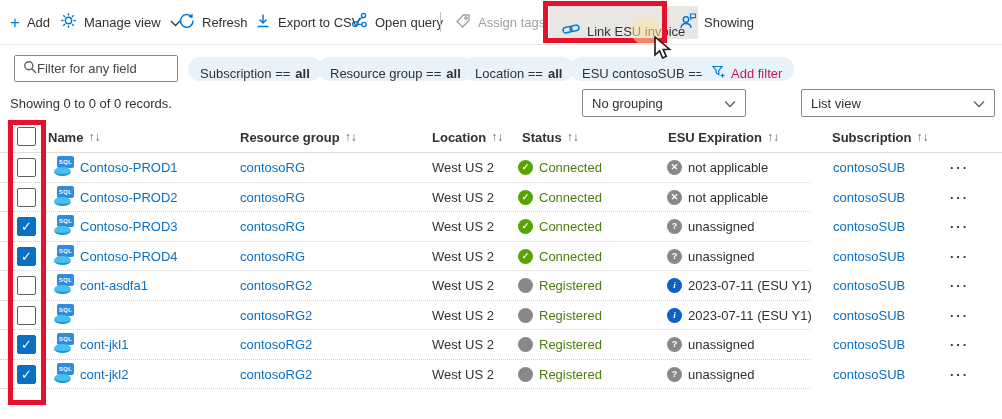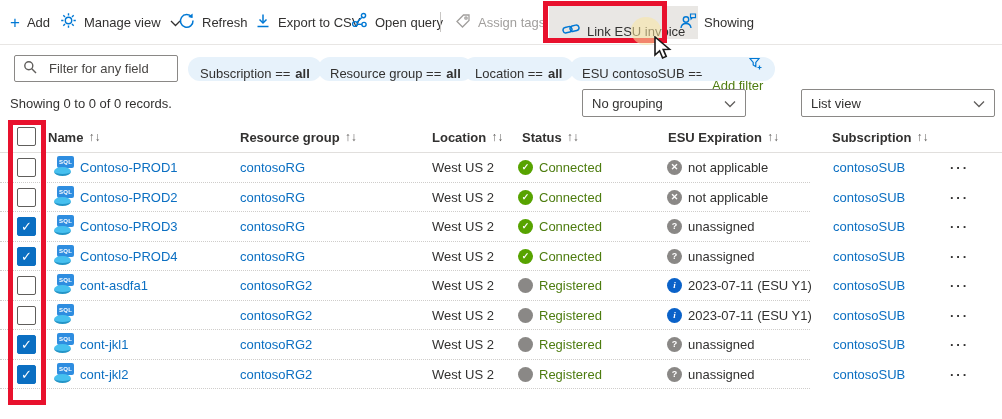--- a/index.html
+++ b/index.html
@@ -17,26 +17,26 @@
   .chevron { margin-left:2px; }
 
   
   .anno-box { position:absolute; border:5px solid #e8112d; background:transparent; z-index:40; pointer-events:none; }
   .anno-box.btn { left:543px; top:1px; width:124px; height:42px; }
   .anno-box.col { left:8px; top:120px; width:38px; height:285px; }
   .halo { position:absolute; left:631px; top:17px; width:30px; height:28px; border-radius:50%; background:rgba(250,230,160,0.55); z-index:41; }
   .cursor { position:absolute; left:653px; top:36px; z-index:50; }
 
   
-  .searchbox { position:absolute; left:14px; top:55px; width:164px; height:27px; border:1px solid #8a8886; border-radius:2px; background:#fff; display:flex; align-items:center; gap:12px; padding:0 8px; }
+  .searchbox { position:absolute; left:14px; top:55px; width:164px; height:27px; border:1px solid #8a8886; border-radius:2px; background:#fff; display:flex; align-items:center; gap:0; padding:0 8px; }
   .searchbox input { border:none; outline:none; width:120px; font-size:13px; font-family:"Liberation Sans",sans-serif; color:#323130; background:transparent; }
   .searchbox input::placeholder { color:#484644; }
   .pill { position:absolute; top:57px; height:24px; border-radius:12px; background:#e7f2fb; display:flex; align-items:flex-end; gap:5px; padding:0 12px; color:#323130; white-space:nowrap; }
   .pill b { font-weight:700; }
-  .pill.addf { color:#4d7c0f;flex-direction:column; }
+  .pill.addf { color:#be185d; }
 
   
   .records { position:absolute; left:10px; top:96px; color:#323130; }
   .dropdown { position:absolute; top:89px; height:28px; border:1px solid #8a8886; border-radius:2px; background:#fff; display:flex; align-items:center; justify-content:space-between; padding:0 9px; color:#323130; }
   .dd-grouping { left:582px; width:164px; }
   .dd-view { left:801px; width:194px; }
 
   
   .thead { position:absolute; left:0; top:121px; width:1002px; height:32px; border-bottom:1px solid #e1dfdd; font-weight:700; }
   .thead .hcell { position:absolute; top:0; height:32px; display:flex; align-items:center; gap:5px; }

